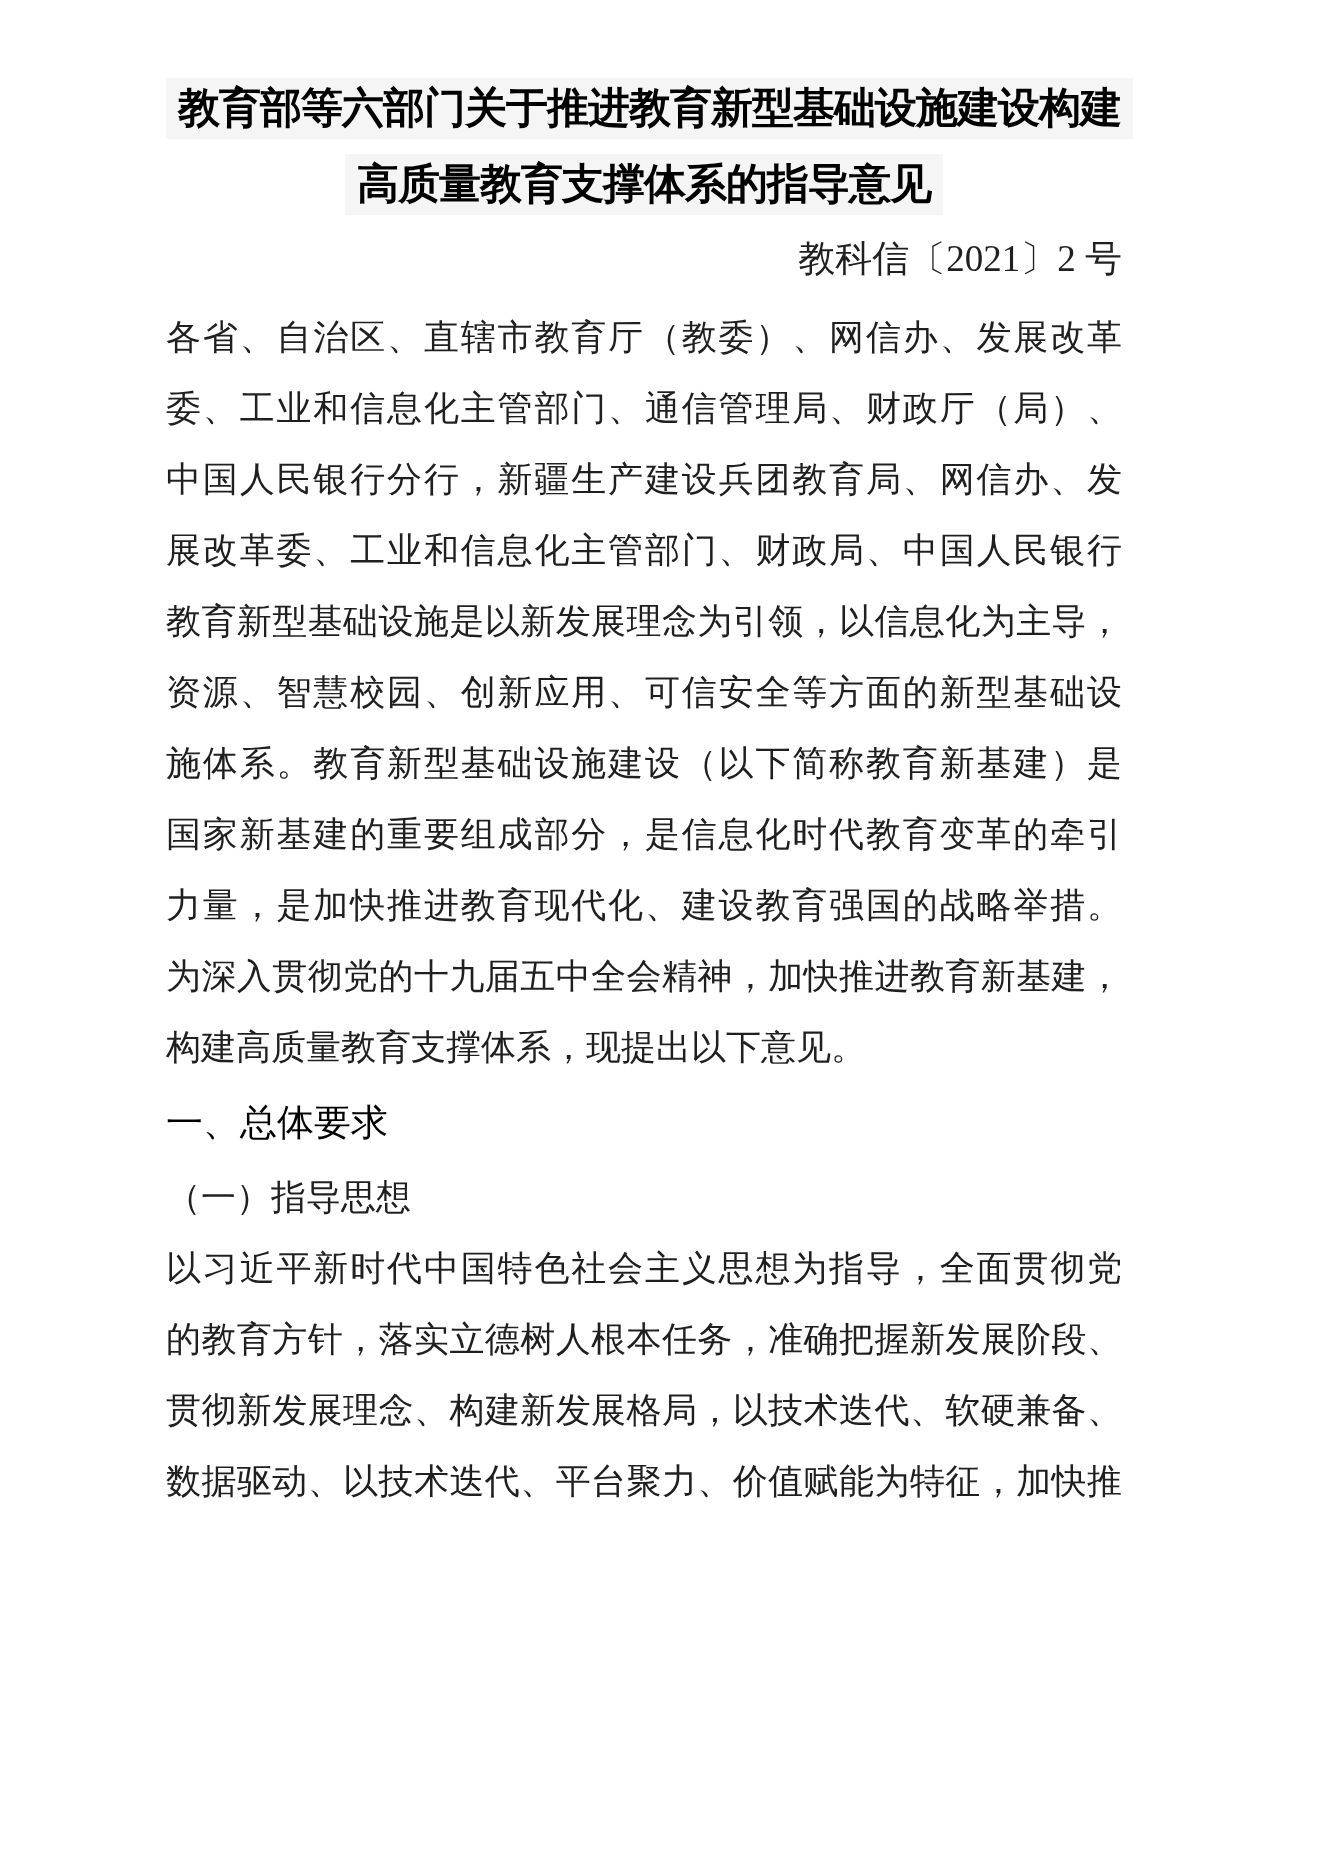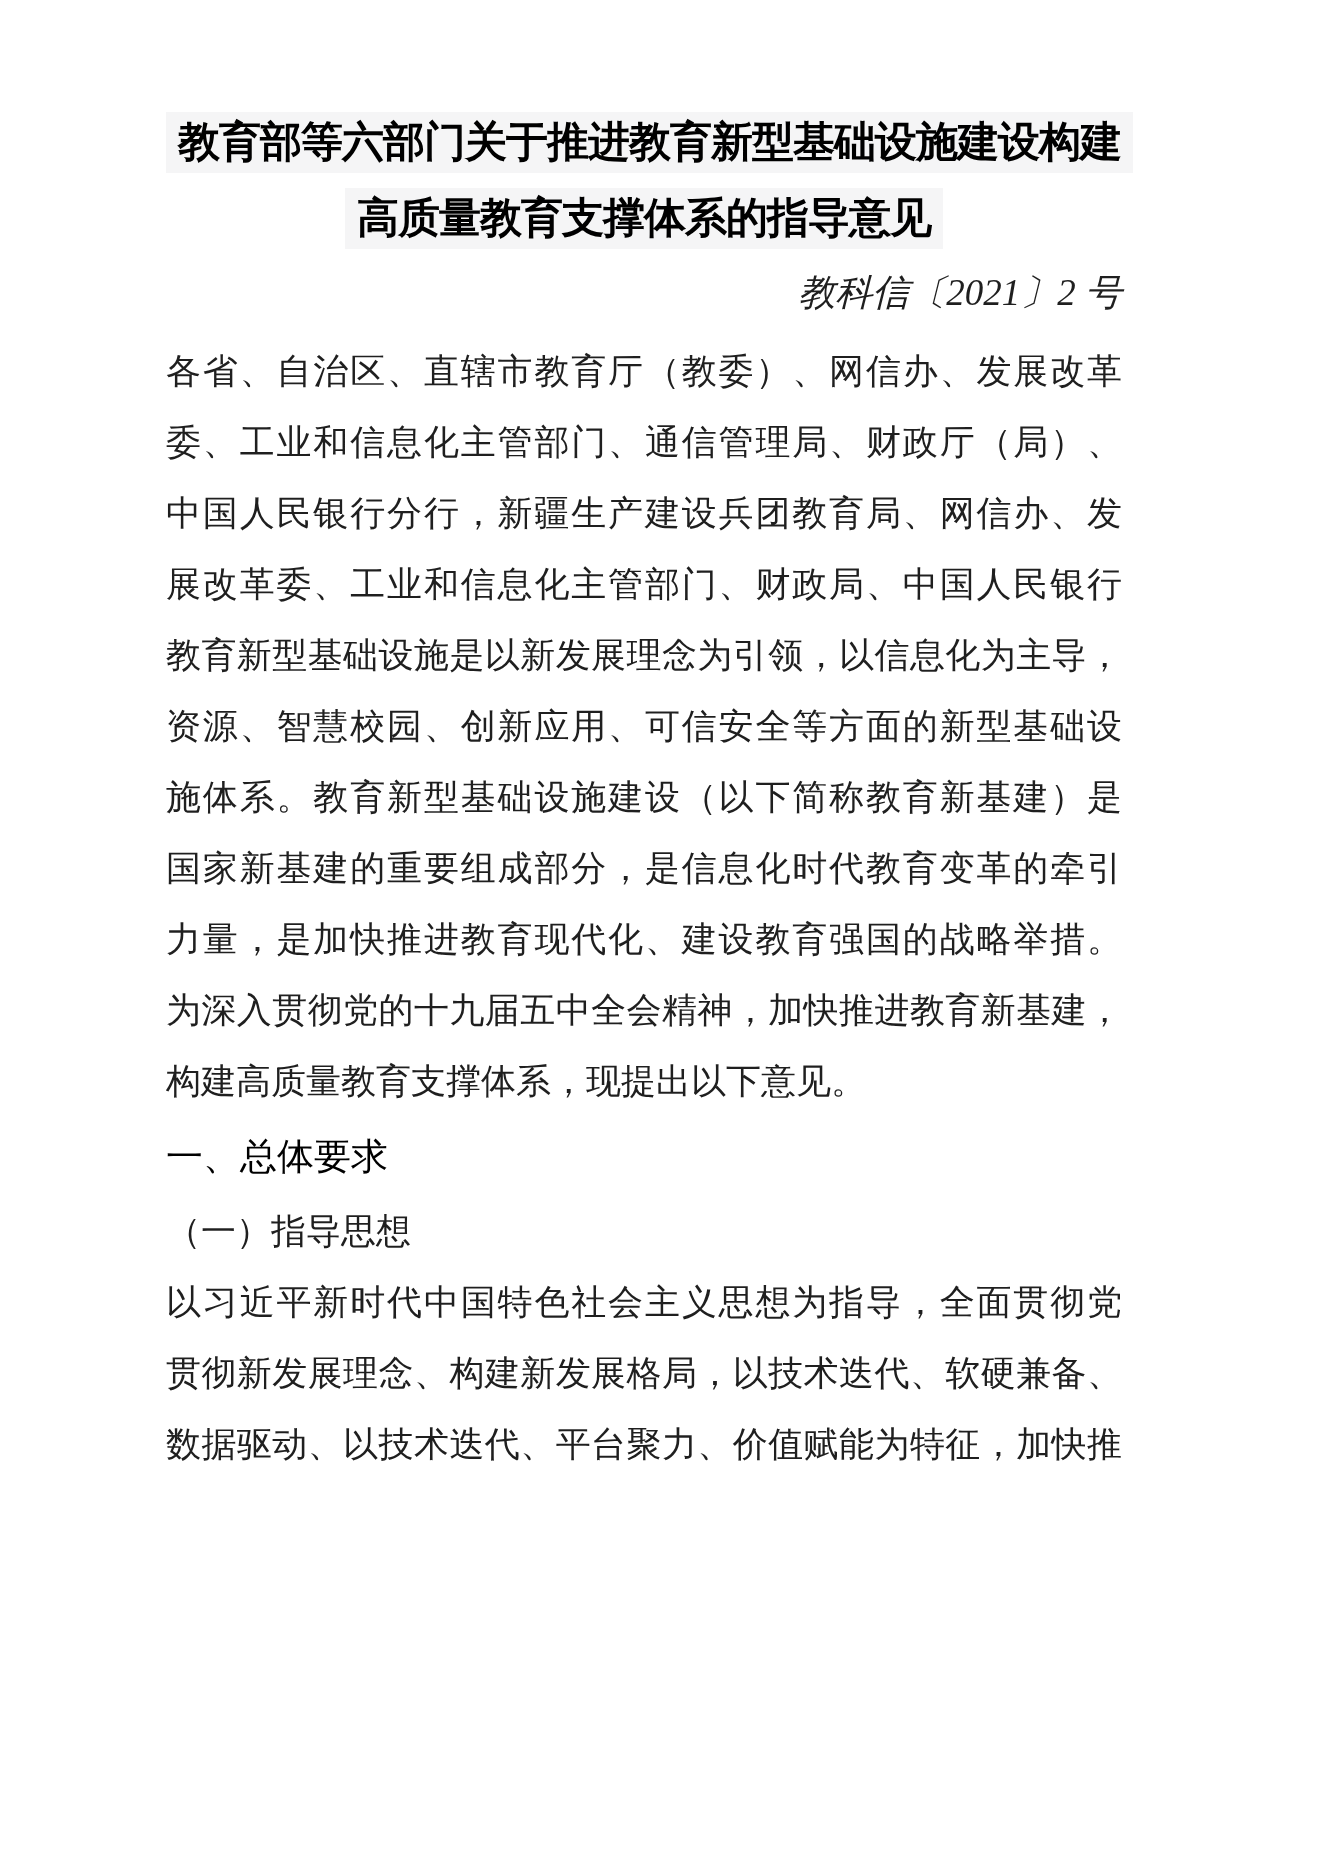--- a/index.html
+++ b/index.html
@@ -13,21 +13,21 @@
     position:relative;
     width:1323px;
     height:1871px;
     margin:0 auto;
     background:var(--page-bg);
     overflow:hidden;
     font-family:"Liberation Serif","DejaVu Serif",serif;
     color:var(--text);
   }
   .content{
-    padding:104px 201px 0 166px; 
+    padding:70px 201px 0 166px; 
   }
   .title{
     text-align:center;
     font-family:"Liberation Sans","DejaVu Sans",sans-serif;
     font-weight:bold;
     color:var(--title-text);
     font-size:42px;
     letter-spacing:-1px;
     margin:0 0 10px 0;
   }
@@ -36,21 +36,20 @@
     background:var(--title-highlight);
     padding:6px 12px 8px 12px;
     box-decoration-break:clone;
   }
   .doc-number{
     text-align:right;
     font-size:37px;
     line-height:54px;
     margin:0 0 16px 0;
     white-space:nowrap;
-    font-style:italic;
   }
   .line{
     font-size:35px;
     line-height:71px;
     white-space:nowrap;
   }
   .line.justify{
     white-space:normal;
     text-align:justify;
     text-align-last:justify;
@@ -87,18 +86,19 @@
         <div class="line justify">教育新型基础设施是以新发展理念为引领，以信息化为主导，</div>
         <div class="line justify">资源、智慧校园、创新应用、可信安全等方面的新型基础设</div>
         <div class="line justify">施体系。教育新型基础设施建设（以下简称教育新基建）是</div>
         <div class="line justify">国家新基建的重要组成部分，是信息化时代教育变革的牵引</div>
         <div class="line justify">力量，是加快推进教育现代化、建设教育强国的战略举措。</div>
         <div class="line justify">为深入贯彻党的十九届五中全会精神，加快推进教育新基建，</div>
         <div class="line plain">构建高质量教育支撑体系，现提出以下意见。</div>
         <div class="line heading">一、总体要求</div>
         <div class="line subheading">（一）指导思想</div>
         <div class="line justify">以习近平新时代中国特色社会主义思想为指导，全面贯彻党</div>
+        <div class="line justify">的教育方针，落实立德树人根本任务，准确把握新发展阶段、</div>
         <div class="line justify">贯彻新发展理念、构建新发展格局，以技术迭代、软硬兼备、</div>
         <div class="line justify">数据驱动、以技术迭代、平台聚力、价值赋能为特征，加快推</div>
       </div>
 
   </div>
 </div>
 
 </body></html>

